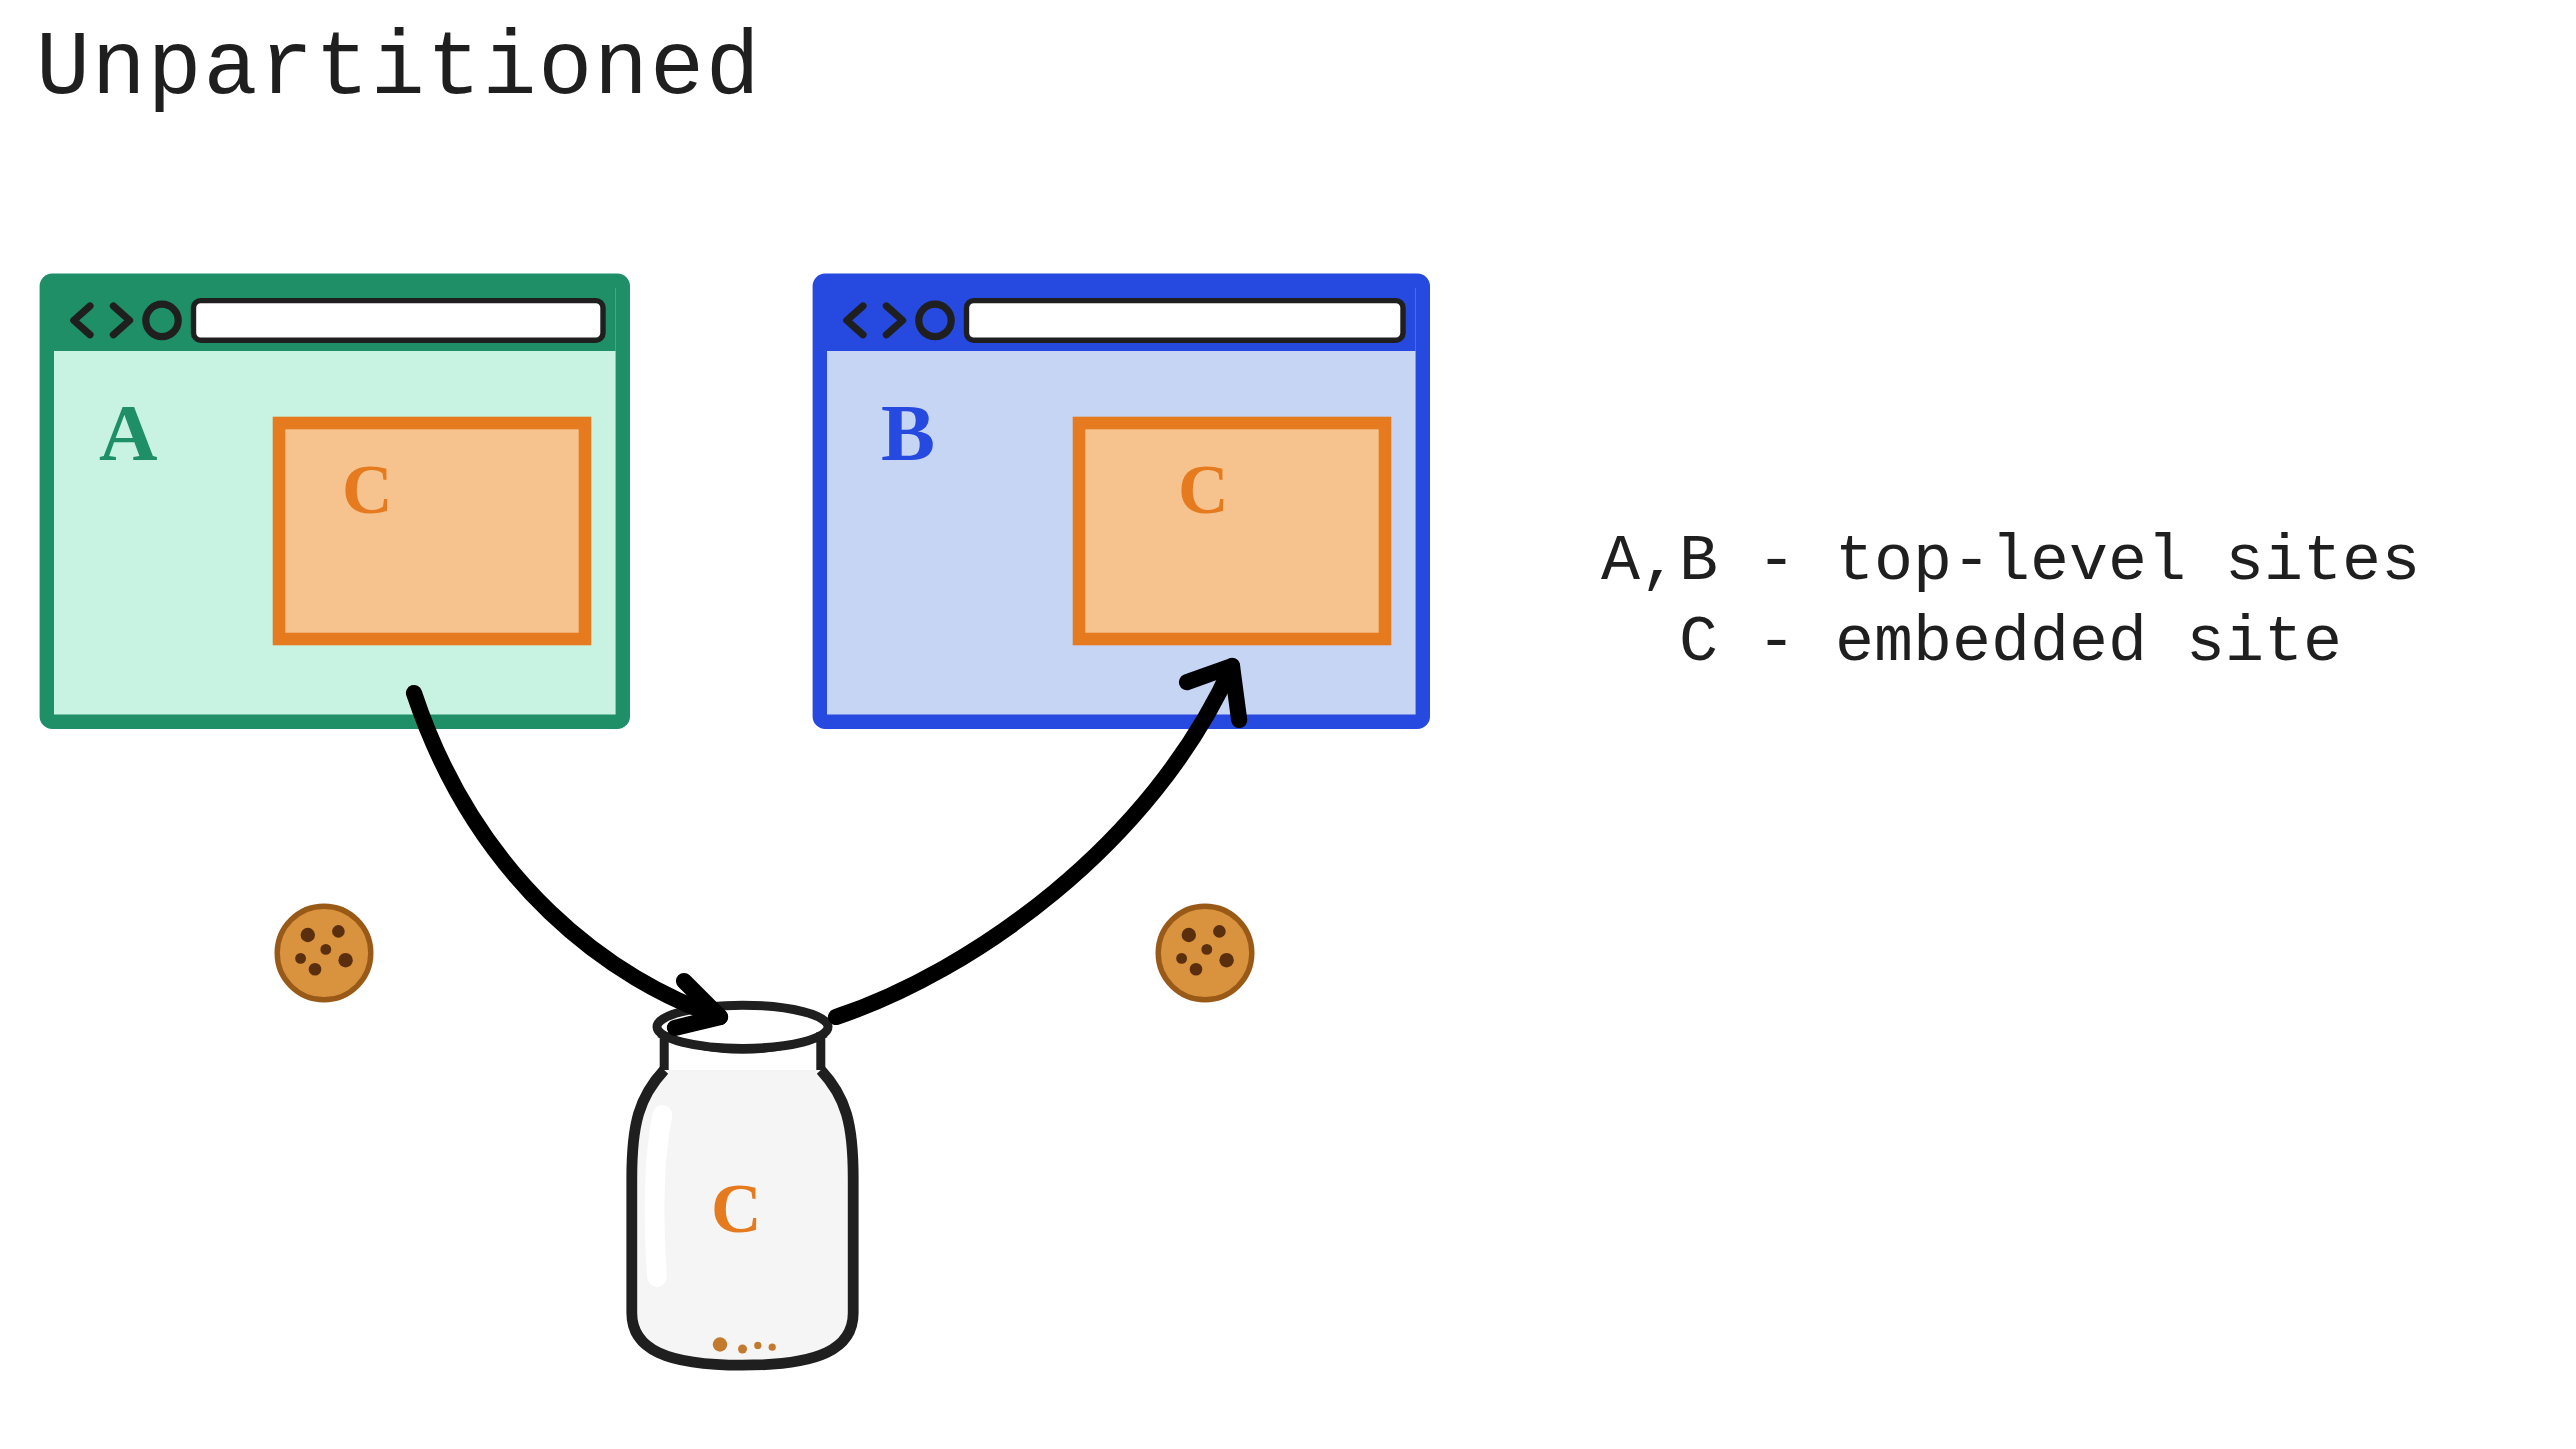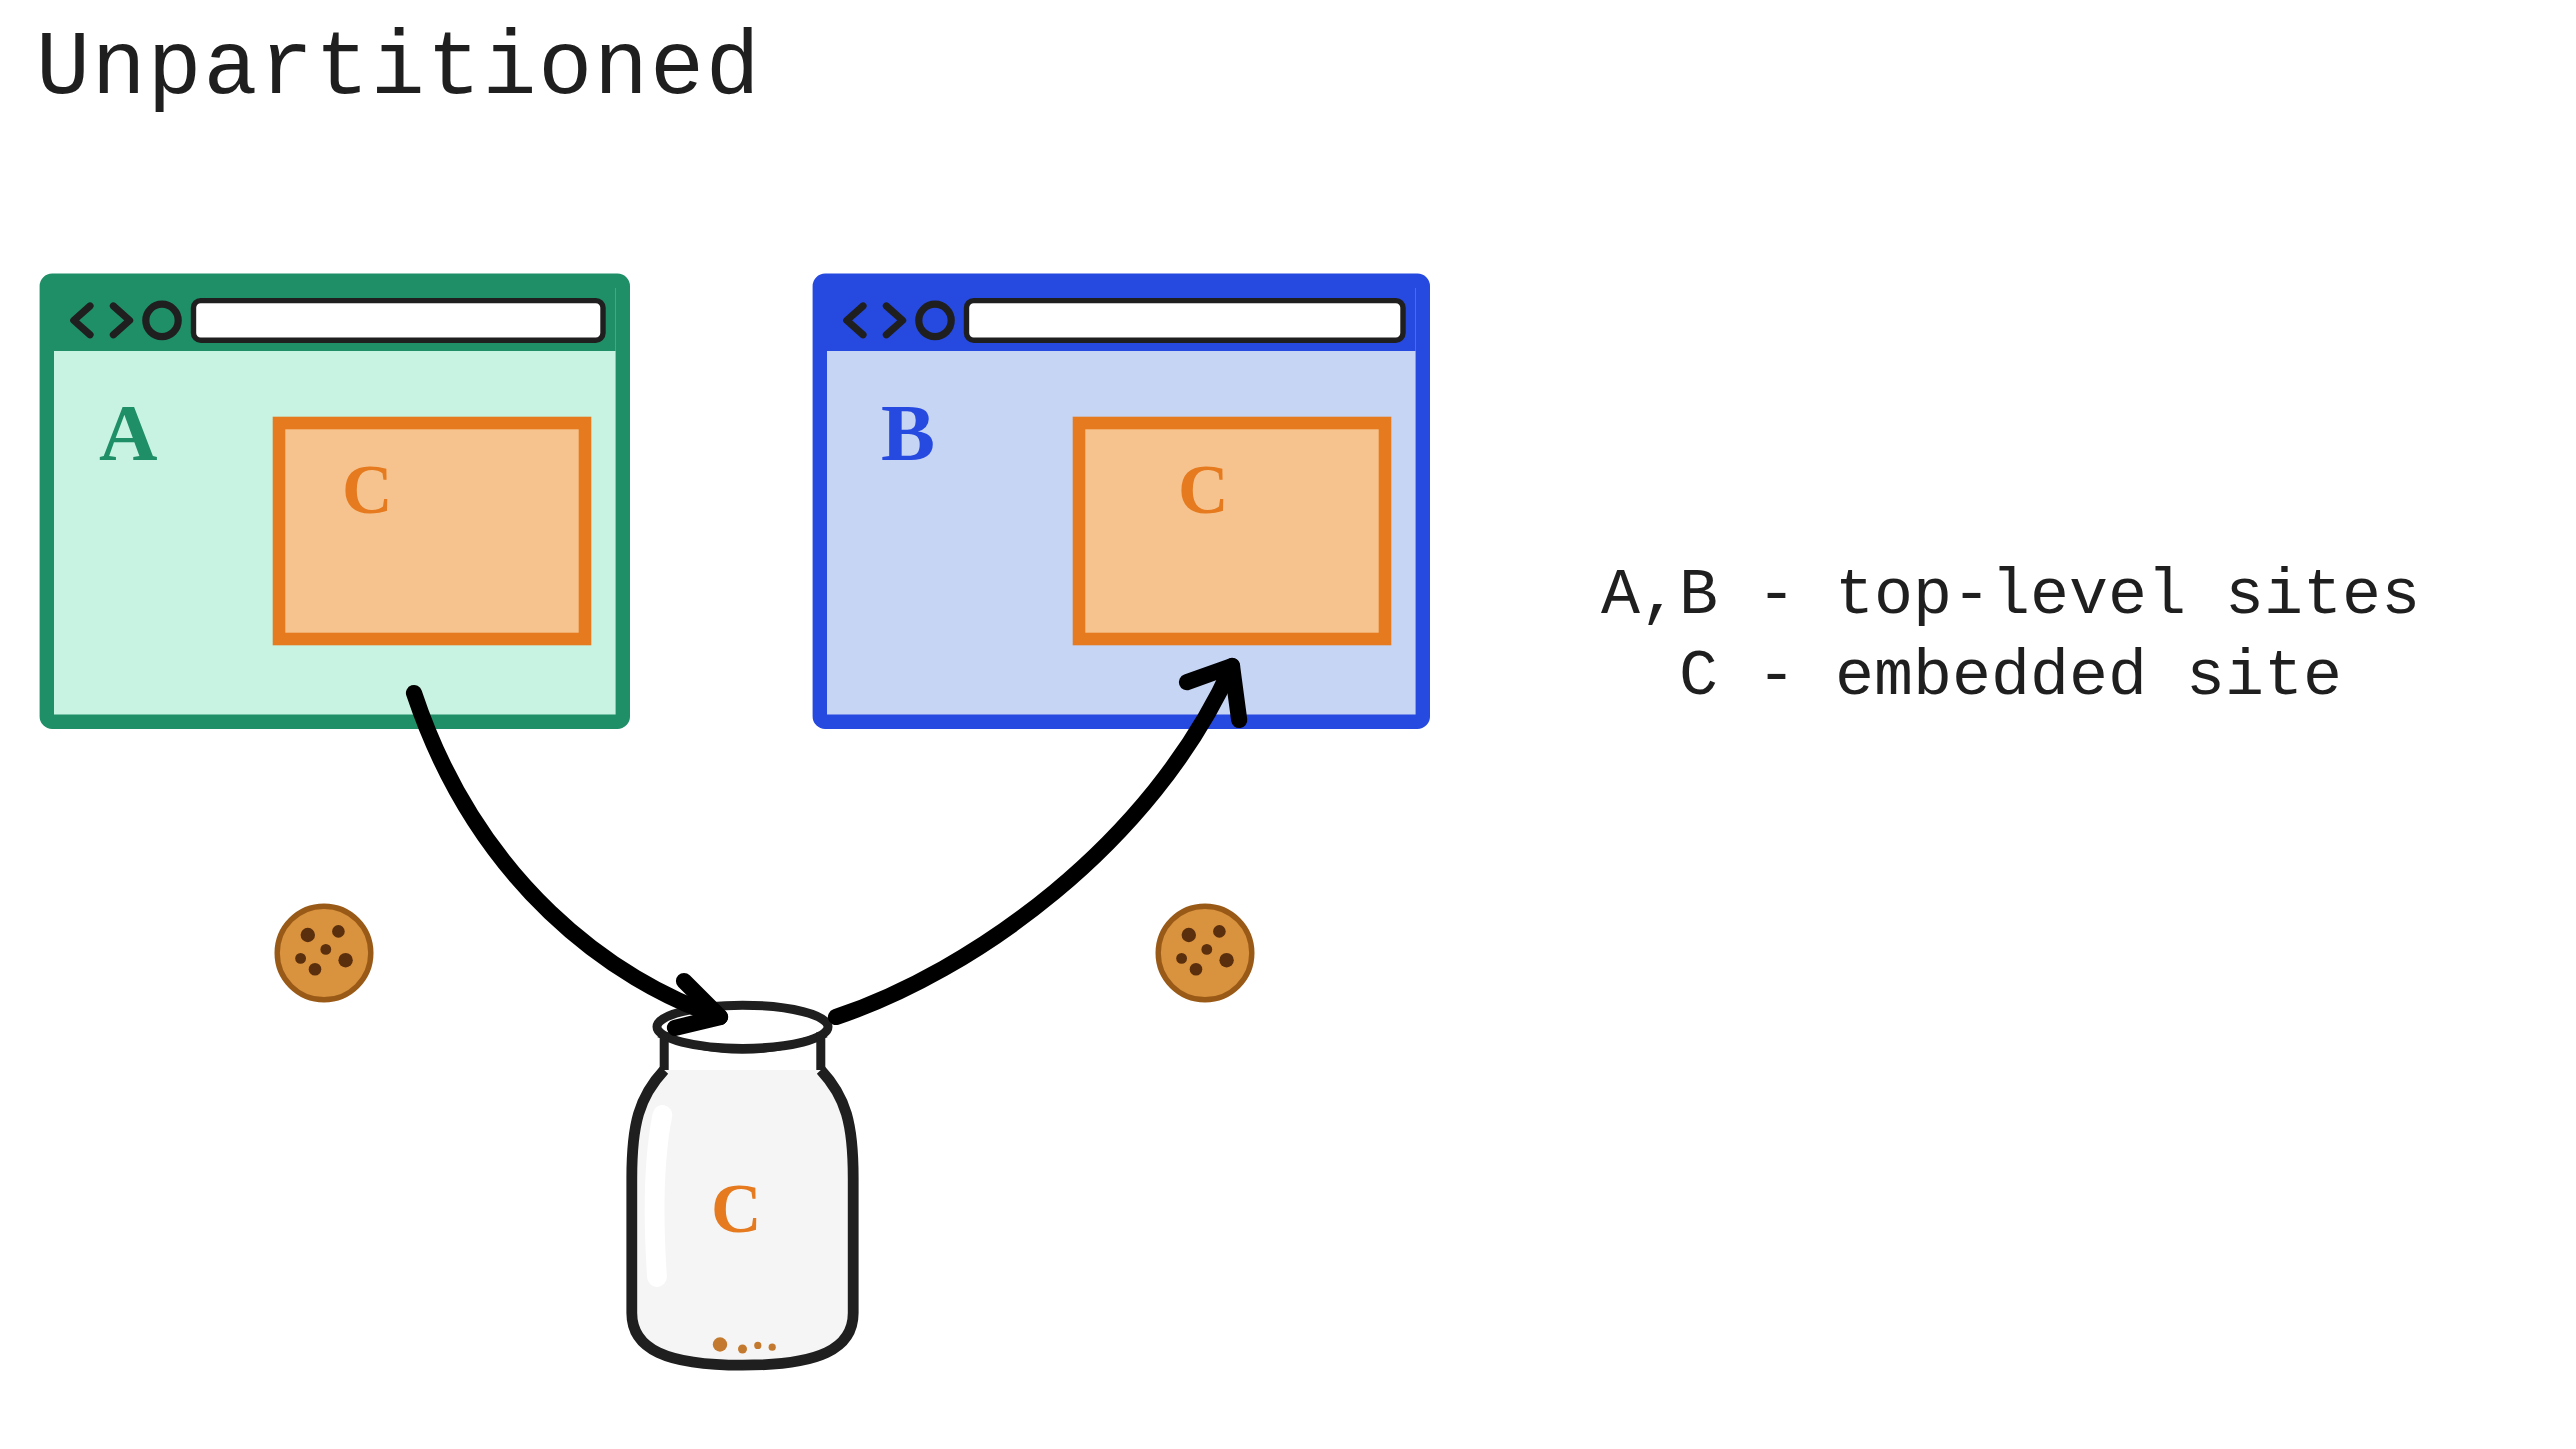--- a/index.html
+++ b/index.html
@@ -24,21 +24,20 @@
     font-size: 90px;
     letter-spacing: 1.8px;
   }
   .legend {
     position: absolute;
     left: 1601px;
     top: 522px;
     font-size: 65px;
     line-height: 1.25;
     white-space: pre;
-    margin-top: 34px;
   }
   .handwritten {
     font-family: "Bradley Hand", "Segoe Script", "Comic Sans MS", cursive;
     font-weight: bold;
   }
   .label {
     position: absolute;
     font-size: 81px;
   }
   .label.small { font-size: 70px; }

